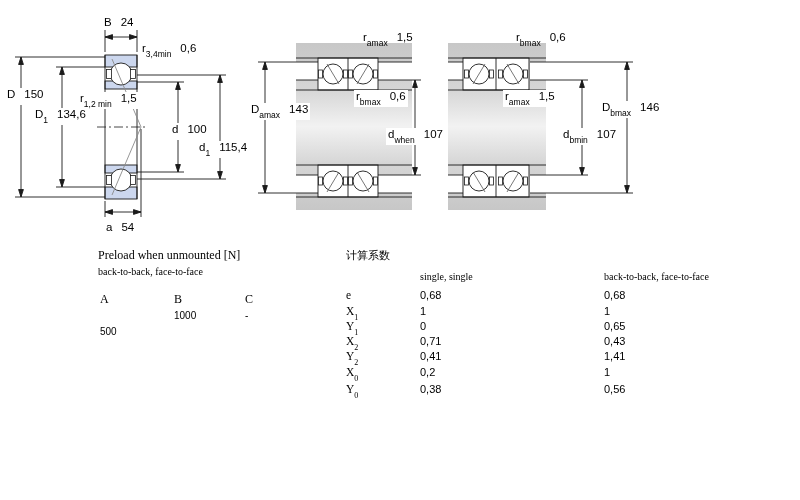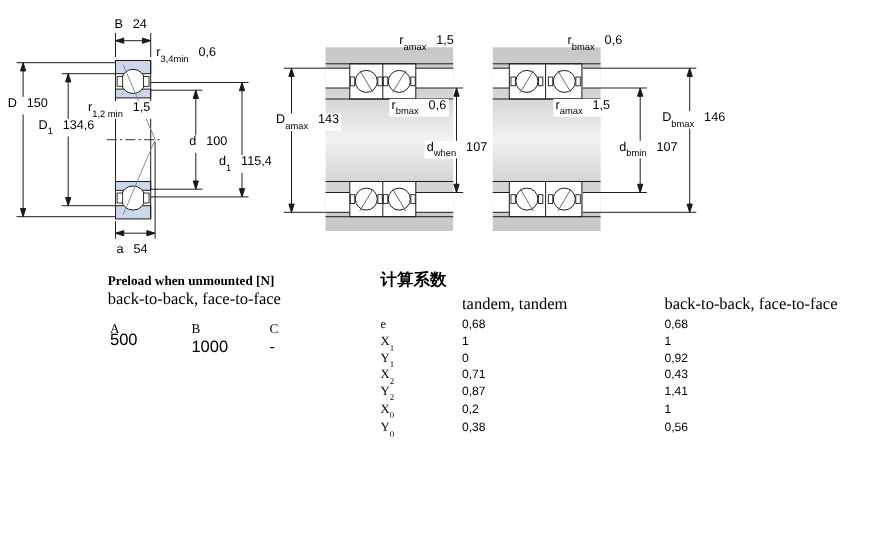--- a/index.html
+++ b/index.html
@@ -5,24 +5,24 @@
   html,body{margin:0;padding:0;background:#fff;}
   #stage{position:relative;width:796px;height:500px;background:#ffffff;overflow:hidden;
          font-family:"Liberation Sans",sans-serif;color:#000;}
   #art{position:absolute;left:0;top:0;}
   .dim{position:absolute;font:11.5px "Liberation Sans",sans-serif;color:#000;white-space:nowrap;line-height:13px;}
   .dim sub{font-size:8.5px;position:relative;top:2px;}
   .dim .v{margin-left:9px;}
   .bg{background:#fff;padding:0 2px;}
   .txt{position:absolute;white-space:nowrap;}
   .ser{font-family:"Liberation Serif","DejaVu Serif",serif;}
-  .b{font-weight:bold;}
-  .f11{font-size:15px;line-height:12px;}
+  .b{font-weight:normal;}
+  .f11{font-size:10px;line-height:12px;}
   .f12{font-size:12px;line-height:13px;}
-  .f13{font-size:15px;line-height:14px;}
+  .f13{font-size:11px;line-height:14px;}
   .frow{position:absolute;height:15px;}
   .frow .c0,.frow .c1,.frow .c2{position:absolute;top:0;white-space:nowrap;}
   .frow .c0{left:0;font:11.5px "Liberation Serif","DejaVu Serif",serif;}
   .frow .c0 sub{font-size:8px;position:relative;top:2px;}
   .frow .c1{left:74px;font:11px "Liberation Sans",sans-serif;}
   .frow .c2{left:258px;font:11px "Liberation Sans",sans-serif;}
 </style>
 </head>
 <body>
 
@@ -200,53 +200,53 @@
 <div class="dim bg" style="left:600px;top:101px"><span>D</span><sub>bmax</sub><span class="v">146</span></div>
 
 <div class="dim bg" style="left:561px;top:128px"><span>d</span><sub>bmin</sub><span class="v">107</span></div>
 
 <div class="txt ser b f12" style="left:98px;top:249px">Preload when unmounted [N]</div>
 <div class="txt ser f11" style="left:98px;top:266px">back-to-back, face-to-face</div>
 <div>
   <span class="txt ser f12" style="left:100px;top:293px">A</span>
   <span class="txt ser f12" style="left:174px;top:293px">B</span>
   <span class="txt ser f12" style="left:245px;top:293px">C</span>
-  <span class="txt f11" style="left:100px;top:304px">500</span>
+  <span class="txt f11" style="left:100px;top:326px">500</span>
   <span class="txt f11" style="left:174px;top:310px">1000</span>
   <span class="txt f11" style="left:245px;top:310px">-</span>
 </div>
 
 <div class="txt b f13" style="left:346px;top:248px">计算系数</div>
-<div class="txt ser f11" style="left:420px;top:271px">tandem, tandem</div>
+<div class="txt ser f11" style="left:420px;top:271px">single, single</div>
 <div class="txt ser f11" style="left:604px;top:271px">back-to-back, face-to-face</div>
 
 <div>
   <div class="frow" style="left:346px;top:289px">
     <span class="c0"><span>e</span><sub></sub></span>
     <span class="c1">0,68</span>
     <span class="c2">0,68</span>
   </div>
   <div class="frow" style="left:346px;top:305px">
     <span class="c0"><span>X</span><sub>1</sub></span>
     <span class="c1">1</span>
     <span class="c2">1</span>
   </div>
   <div class="frow" style="left:346px;top:320px">
     <span class="c0"><span>Y</span><sub>1</sub></span>
     <span class="c1">0</span>
-    <span class="c2">0,92</span>
+    <span class="c2">0,65</span>
   </div>
   <div class="frow" style="left:346px;top:335px">
     <span class="c0"><span>X</span><sub>2</sub></span>
     <span class="c1">0,71</span>
     <span class="c2">0,43</span>
   </div>
   <div class="frow" style="left:346px;top:350px">
     <span class="c0"><span>Y</span><sub>2</sub></span>
-    <span class="c1">0,87</span>
+    <span class="c1">0,41</span>
     <span class="c2">1,41</span>
   </div>
   <div class="frow" style="left:346px;top:366px">
     <span class="c0"><span>X</span><sub>0</sub></span>
     <span class="c1">0,2</span>
     <span class="c2">1</span>
   </div>
   <div class="frow" style="left:346px;top:383px">
     <span class="c0"><span>Y</span><sub>0</sub></span>
     <span class="c1">0,38</span>

